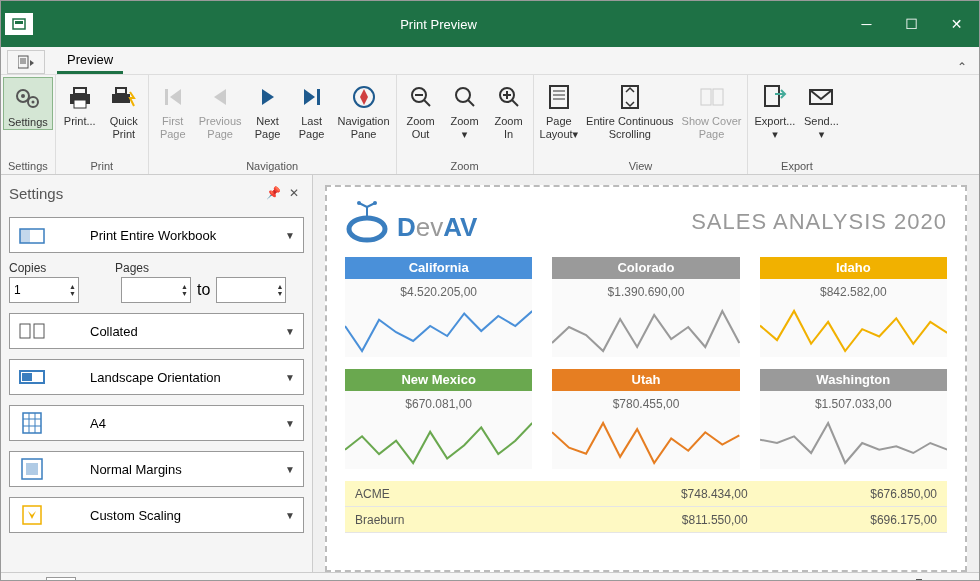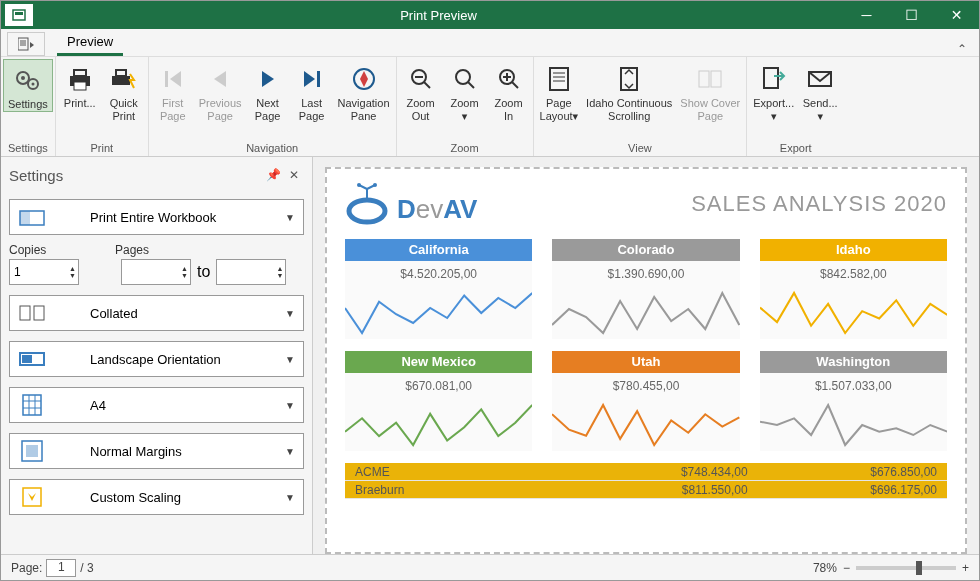--- a/index.html
+++ b/index.html
@@ -1,18 +1,18 @@
 <!DOCTYPE html>
 <html><head>
 <meta charset="utf-8">
 <style>
 * { box-sizing: border-box; margin: 0; padding: 0; font-family: "Segoe UI", Arial, sans-serif; }
 body { width: 980px; height: 581px; overflow: hidden; background: #f0f0f0; border: 1px solid #999; }
 
-.titlebar { height: 28px; background: #1e7145; color: #fff; display: flex; align-items: center; }
+.titlebar { height: 46px; background: #1e7145; color: #fff; display: flex; align-items: center; }
 .titlebar .icon-box { width: 28px; height: 22px; margin-left: 4px; background: #fff; display: flex; align-items: center; justify-content: center; color: #1e7145; font-size: 13px; }
 .titlebar .title { flex: 1; text-align: center; font-size: 13px; }
 .titlebar .win-btns { display: flex; }
 .titlebar .win-btn { width: 45px; height: 30px; display: flex; align-items: center; justify-content: center; color: #fff; font-size: 14px; cursor: pointer; }
 
 .ribbon-tabs { height: 28px; background: #f5f5f5; display: flex; align-items: flex-end; border-bottom: 1px solid #ddd; padding-left: 6px; }
 .doc-menu { width: 38px; height: 24px; display: flex; align-items: center; justify-content: center; border: 1px solid #ccc; margin-right: 12px; font-size: 12px; }
 .tab-label { padding: 4px 10px; font-size: 13px; border-bottom: 3px solid #1e7145; font-weight: 400; }
 .ribbon-tabs .collapse { margin-left: auto; margin-right: 12px; font-size: 12px; color: #555; }
 
@@ -56,21 +56,21 @@
 .cards { display: flex; gap: 20px; margin-bottom: 12px; }
 .card { flex: 1; }
 .card-head { height: 22px; color: #fff; text-align: center; font-size: 13px; line-height: 22px; font-weight: 600; }
 .card-val { text-align: center; font-size: 12px; color: #666; padding: 6px 0; background: #fafafa; }
 .card-chart { height: 52px; background: #fafafa; position: relative; }
 .card-chart svg { width: 100%; height: 100%; }
 
 .data-table { margin-top: 6px; }
 .data-table .thead { background: #3a7ebf; color: #fff; display: flex; font-size: 12px; height: 24px; align-items: center; }
 .data-table .thead > div, .data-table .trow > div { padding: 0 10px; }
-.data-table .trow { display: flex; font-size: 12px; height: 18px; align-items: center; color: #555; background: #eab308; border-bottom: 1px solid #e5e5e5; }
+.data-table .trow { display: flex; font-size: 12px; height: 26px; align-items: center; color: #555; background: #fef9c3; border-bottom: 1px solid #e5e5e5; }
 .c-name { flex: 1.2; }
 .c-fy19 { flex: 1; text-align: right; }
 .c-fy20 { flex: 1; text-align: right; }
 
 .statusbar { height: 26px; border-top: 1px solid #ccc; background: #f5f5f5; display: flex; align-items: center; padding: 0 10px; font-size: 12px; color: #444; }
 .statusbar .page-box { border: 1px solid #999; width: 30px; height: 18px; text-align: center; margin: 0 4px; background: #fff; }
 .statusbar .zoom { margin-left: auto; display: flex; align-items: center; gap: 6px; }
 .slider { width: 100px; height: 4px; background: #ccc; position: relative; }
 .slider .thumb { position: absolute; width: 6px; height: 14px; background: #555; top: -5px; left: 60px; }
 </style>
@@ -257,21 +257,21 @@
           <div class="lbl"><span style="white-space:pre">Page
 Layout</span>▾</div>
         </div>
       <div class="rbtn" style="min-width:90px">
           <div class="ico">
             <svg width="24" height="26">
               <rect x="4" y="2" width="16" height="22" fill="none" stroke="#333" stroke-width="2"></rect>
               <path d="M8 8 L12 4 L16 8 M8 18 L12 22 L16 18" stroke="#333" fill="none" stroke-width="1.5"></path>
             </svg>
           </div>
-          <div class="lbl" style="white-space:pre">Idaho Continuous
+          <div class="lbl" style="white-space:pre">Entire Continuous
 Scrolling</div>
         </div>
       <div class="rbtn disabled">
           <div class="ico">
             <svg width="26" height="22">
               <rect x="2" y="3" width="10" height="16" fill="none" stroke="#ccc"></rect>
               <rect x="14" y="3" width="10" height="16" fill="none" stroke="#ccc"></rect>
             </svg>
           </div>
           <div class="lbl" style="white-space:pre">Show Cover

